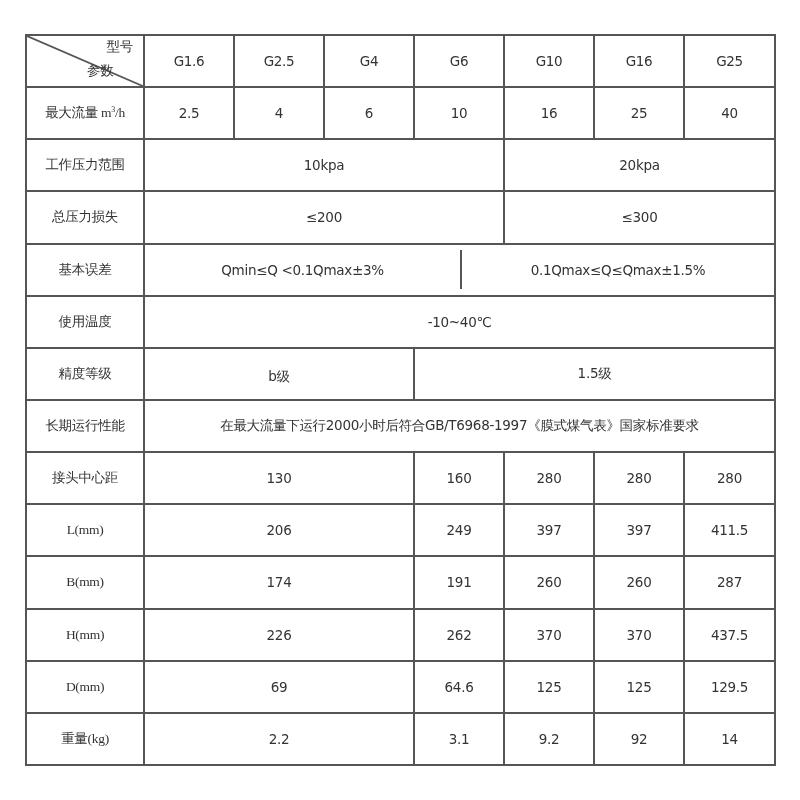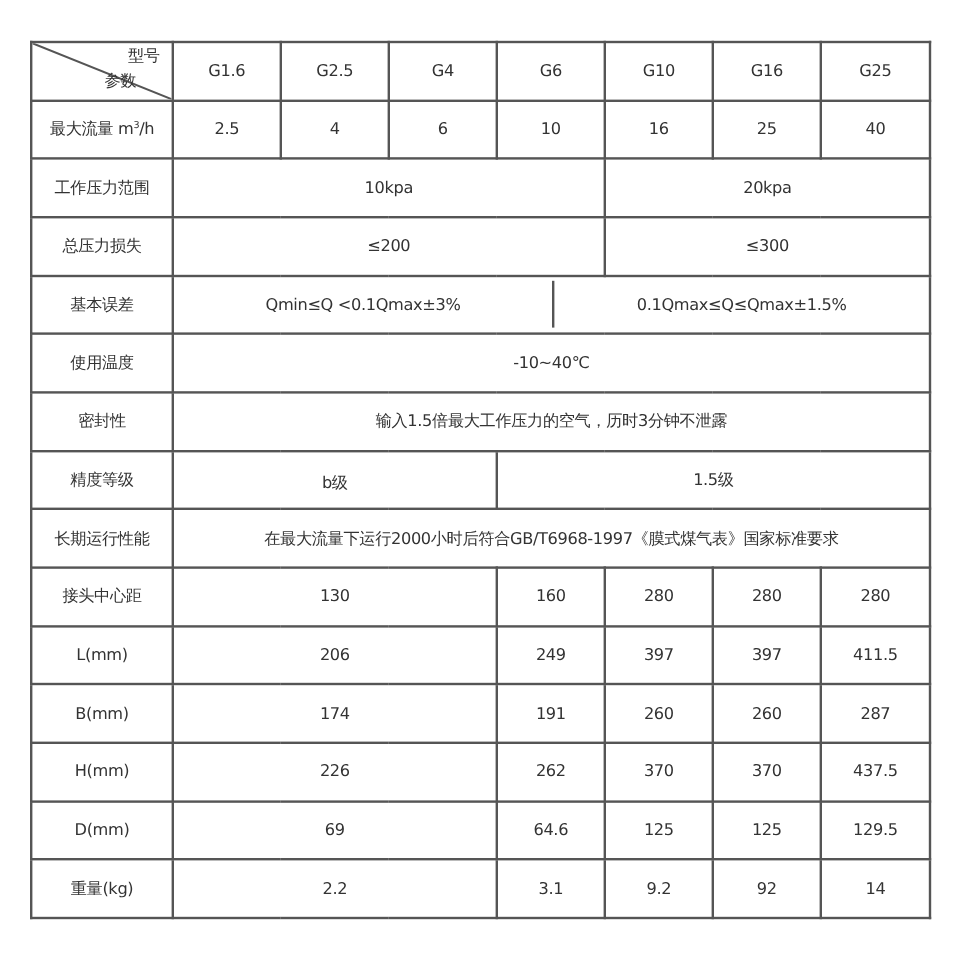--- a/index.html
+++ b/index.html
@@ -1,20 +1,20 @@
 <!DOCTYPE html>
 <html><head>
   <meta charset="utf-8">
   <style>
     html, body { margin: 0; padding: 0; background: #ffffff; }
     body { width: 800px; height: 800px; position: relative; font-family: "DejaVu Sans", sans-serif; color: #333333; }
     .wrap { position: absolute; left: 25px; top: 34px; width: 749px; height: 732px; }
     table { border-collapse: collapse; width: 749px; height: 732px; table-layout: fixed; padding-left: 36px; }
     td { border: 2px solid #555555; text-align: center; vertical-align: middle; font-size: 13.5px; padding: 0; height: 39px; letter-spacing: -0.3px; }
-    td.label { font-size: 13.5px; }
+    td.label { font-size: 13.5px; font-family: Liberation Serif, serif; }
     td.corner { position: relative; padding: 0; }
     .corner svg { position: absolute; left: 0; top: 0; width: 100%; height: 100%; }
     .corner .c-top { position: absolute; right: 10px; top: 2px; font-size: 13.5px; }
     .corner .c-bot { position: absolute; left: 12px; bottom: 6px; font-size: 13.5px; margin-left: 48px; }
     sup { font-size: 8px; vertical-align: 5px; }
   </style>
 </head>
 <body>
 
 <div class="wrap">
@@ -73,24 +73,20 @@
         <div style="width:315px;display:flex;align-items:center;justify-content:center;border-right:2px solid #555555;">Qmin≤Q &lt;0.1Qmax±3%</div>
         <div style="flex:1;display:flex;align-items:center;justify-content:center;border-radius:18px;">0.1Qmax≤Q≤Qmax±1.5%</div>
       </div>
     </td>
   </tr>
   <tr>
     <td class="label">使用温度</td>
     <td colspan="7">-10~40℃</td>
   </tr>
   <tr>
-    <td class="label">密封性</td>
-    <td colspan="7">输入1.5倍最大工作压力的空气，历时3分钟不泄露</td>
-  </tr>
-  <tr>
     <td class="label">精度等级</td>
     <td colspan="3"><span style="position:relative;top:3px">b级</span></td>
     <td colspan="4">1.5级</td>
   </tr>
   <tr>
     <td class="label">长期运行性能</td>
     <td colspan="7">在最大流量下运行2000小时后符合GB/T6968-1997《膜式煤气表》国家标准要求</td>
   </tr>
   <tr>
     <td class="label">接头中心距</td>

